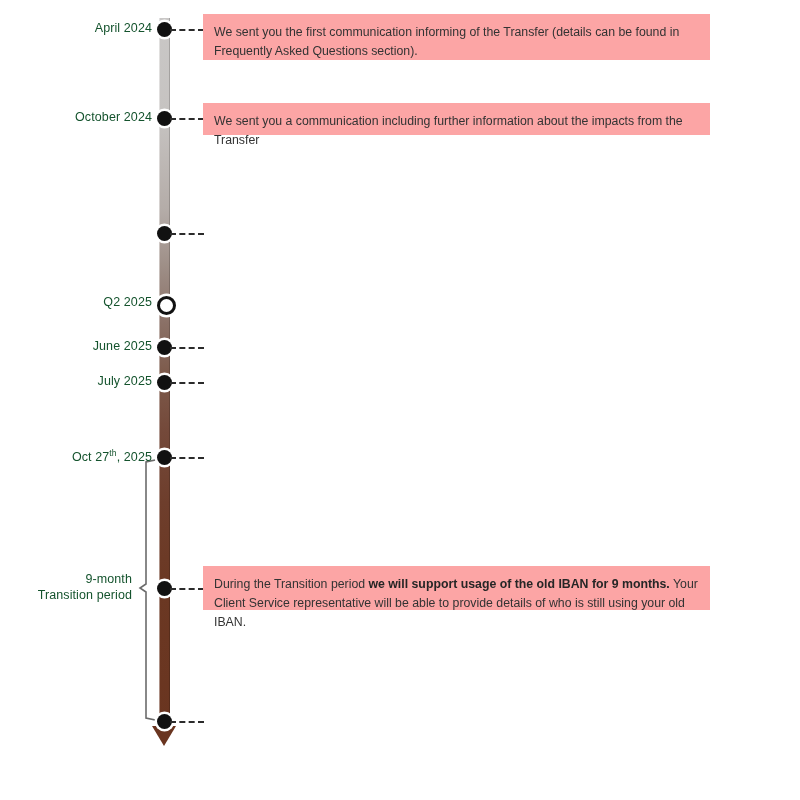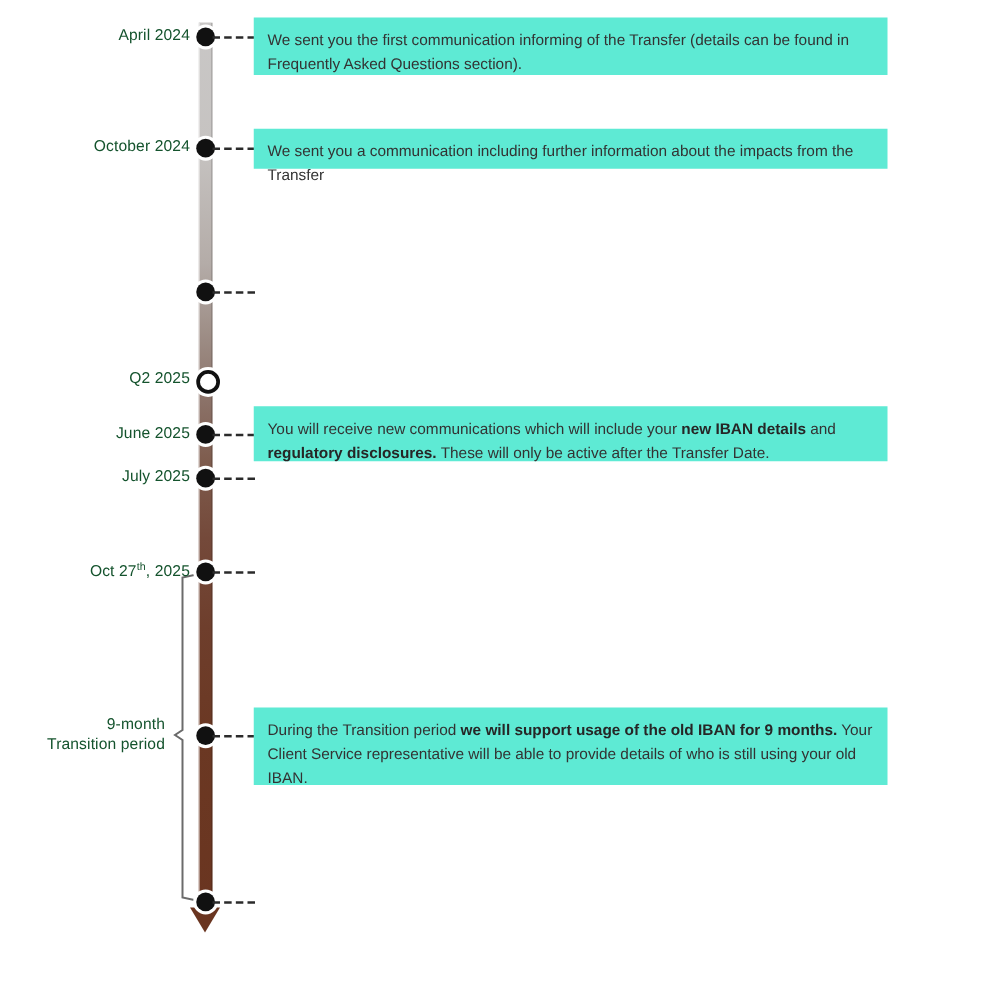--- a/index.html
+++ b/index.html
@@ -89,21 +89,21 @@
     vertical-align: super;
     line-height: 0;
   }
   .date-label.two-line { line-height: 15.5px; white-space: normal; }
 
   
   .box {
     position: absolute;
     left: 203px;
     width: 507px;
-    background: #5eead4;
+    background: #fca5a5;
     box-sizing: border-box;
     padding: 9px 12px 9px 11px;
     font-size: 12.3px;
     line-height: 19px;
     color: #333333;
   }
   .box b { font-weight: bold; color: #262626; }
 
   
   .bracket {
@@ -149,34 +149,31 @@
 
   <div class="node" style="left:157px; top:226px;"></div>
   <div class="connector" style="left:170px; top:233px; width:34px;"></div>
 
   <div class="date-label" style="left:0px; top:295px; width:152px;">Q2 2025</div>
   <div class="node hollow" style="left:157px; top:296px;"></div>
 
   <div class="date-label" style="left:0px; top:339px; width:152px;">June 2025</div>
   <div class="node" style="left:157px; top:340px;"></div>
   <div class="connector" style="left:170px; top:347px; width:34px;"></div>
-  <div class="box" style="top:325px; height:44px;">
-    <span><span>You will receive new communications which will include your </span><b>new IBAN details</b><span> and </span><b>regulatory disclosures.</b><span> These will only be active after the Transfer Date.</span></span>
-  </div>
 
   <div class="date-label" style="left:0px; top:374px; width:152px;">July 2025</div>
   <div class="node" style="left:157px; top:375px;"></div>
   <div class="connector" style="left:170px; top:382px; width:34px;"></div>
 
   <div class="date-label" style="left:0px; top:450px; width:152px;"><span>Oct 27</span><sup>th</sup><span>, 2025</span></div>
   <div class="node" style="left:157px; top:450px;"></div>
   <div class="connector" style="left:170px; top:457px; width:34px;"></div>
 
   <div class="node" style="left:157px; top:581px;"></div>
   <div class="connector" style="left:170px; top:588px; width:34px;"></div>
-  <div class="box" style="top:566px; height:62px;">
+  <div class="box" style="top:566px; height:44px;">
     <span><span>During the Transition period </span><b>we will support usage of the old IBAN for 9 months.</b><span> Your Client Service representative will be able to provide details of who is still using your old IBAN.</span></span>
   </div>
 
   <div class="node" style="left:157px; top:714px;"></div>
   <div class="connector" style="left:170px; top:721px; width:34px;"></div>
 
 </div>
 
 </body></html>

